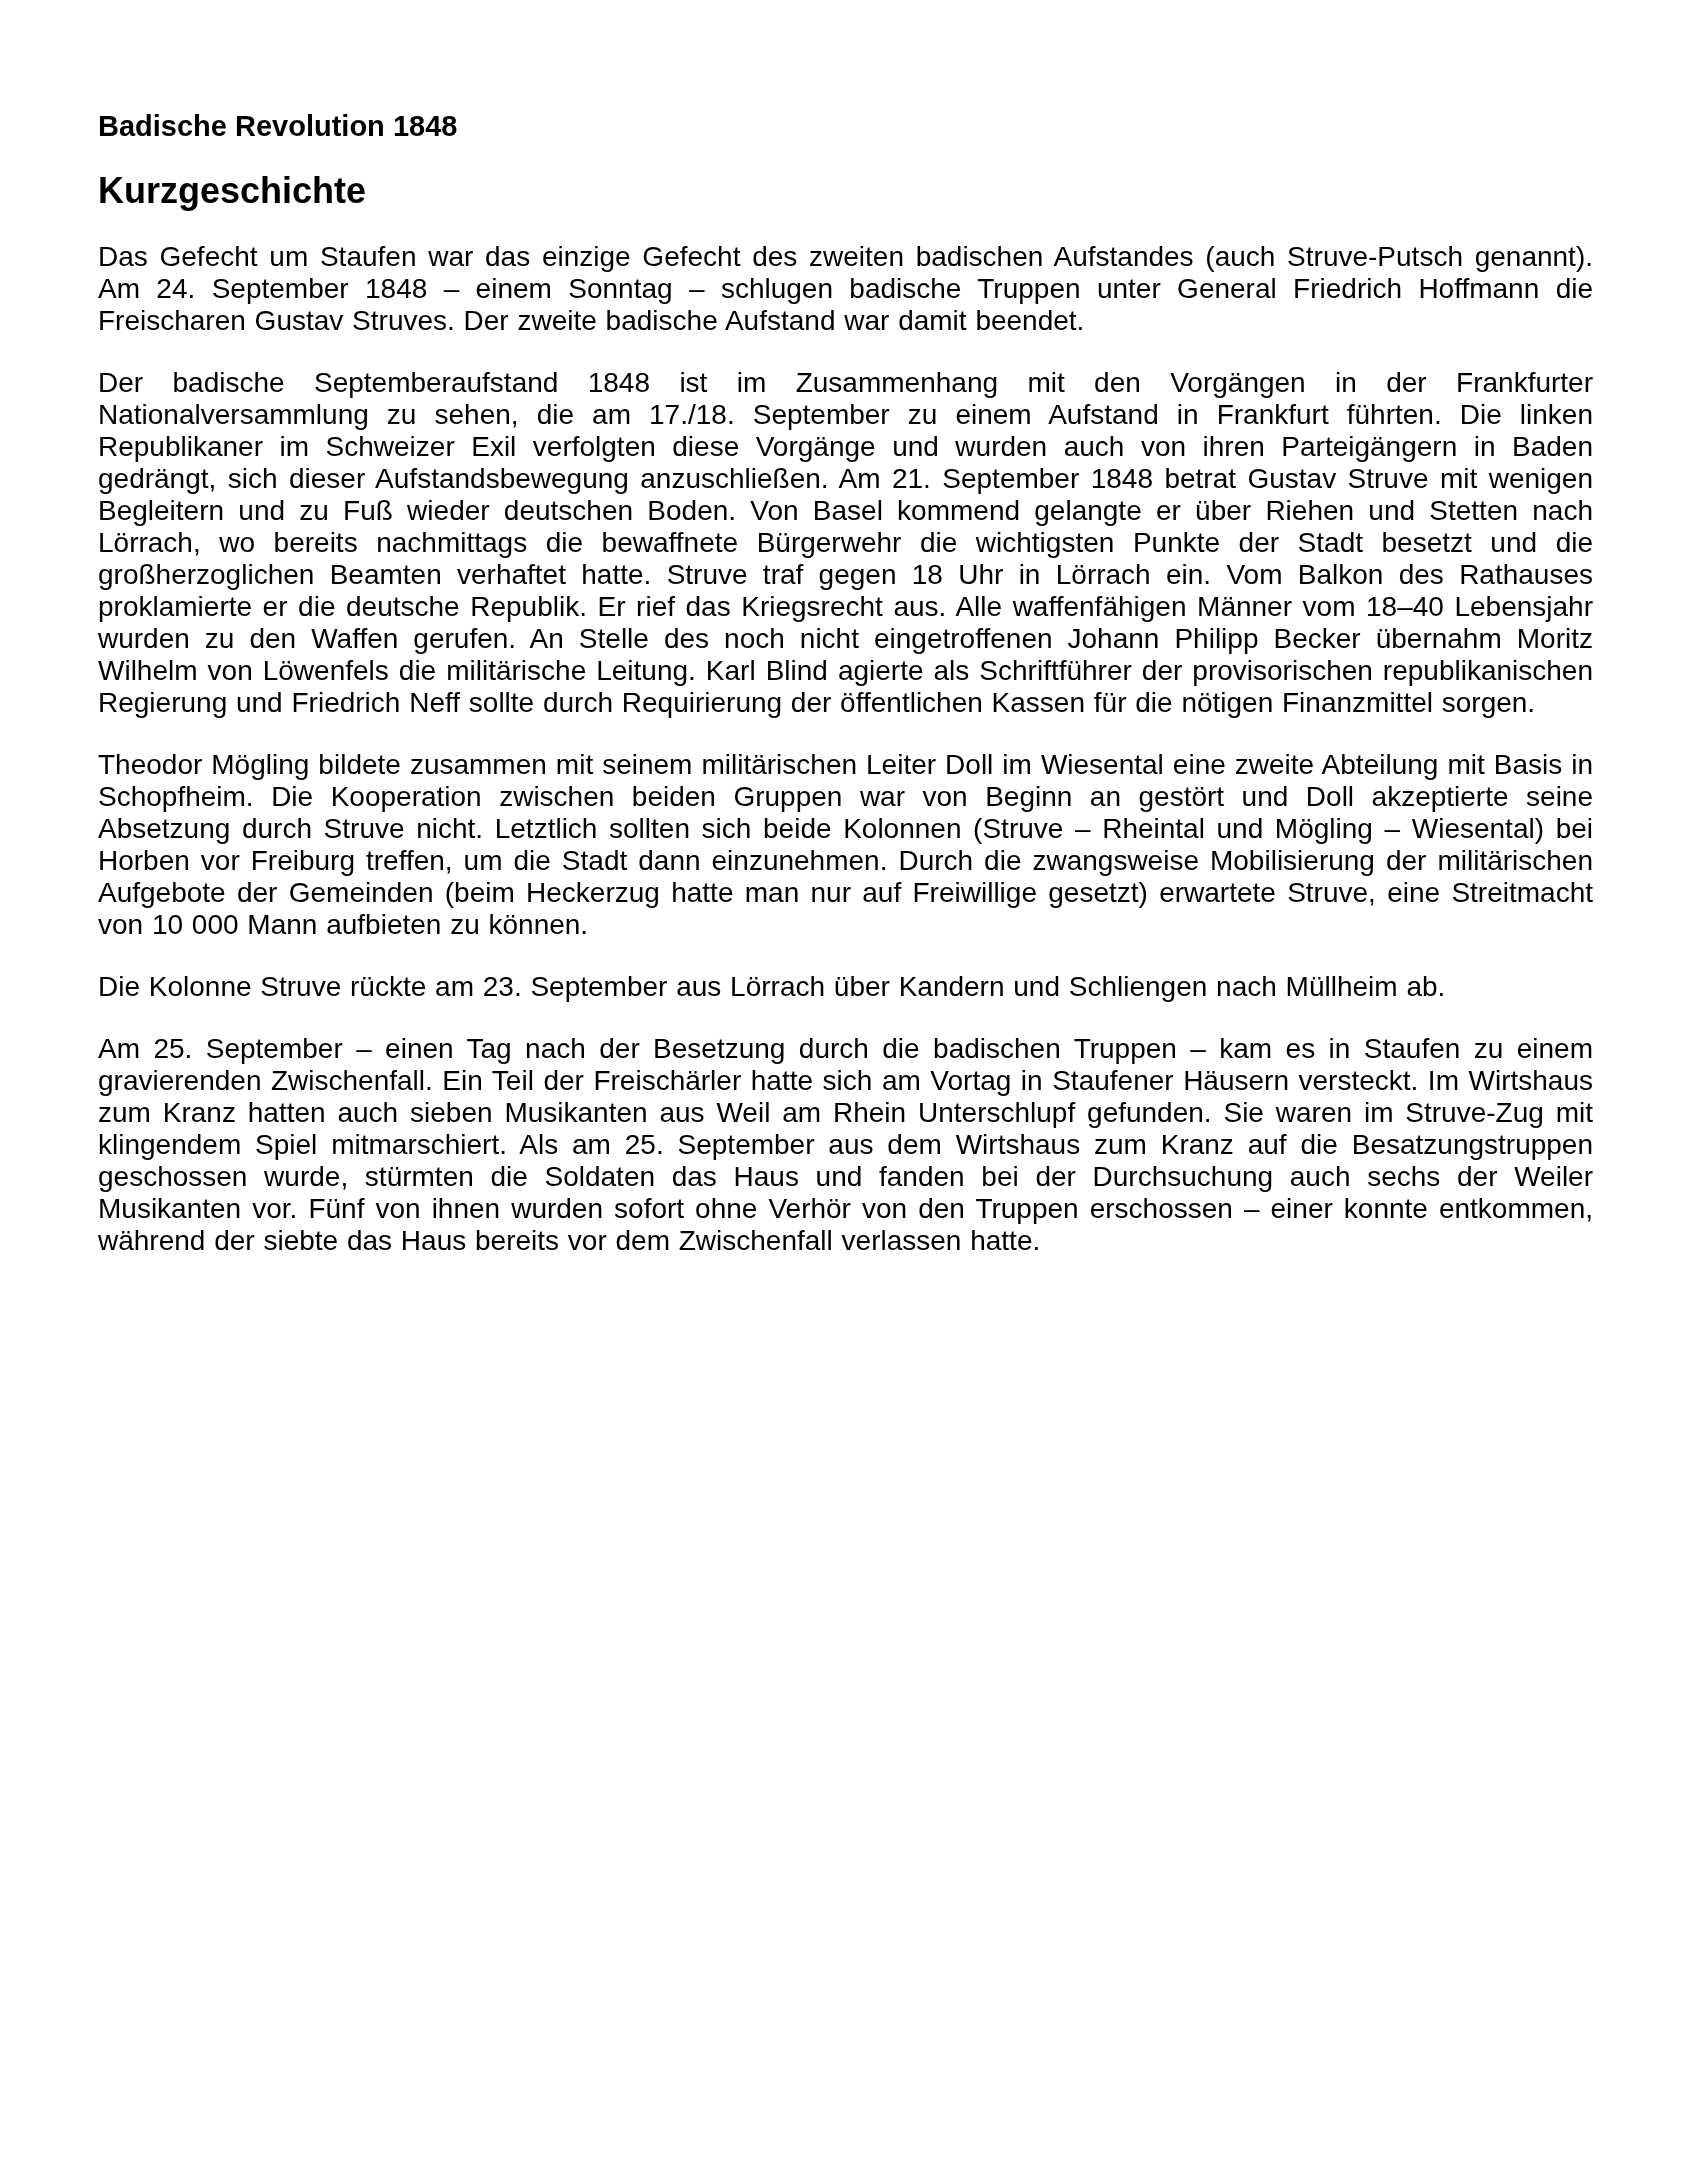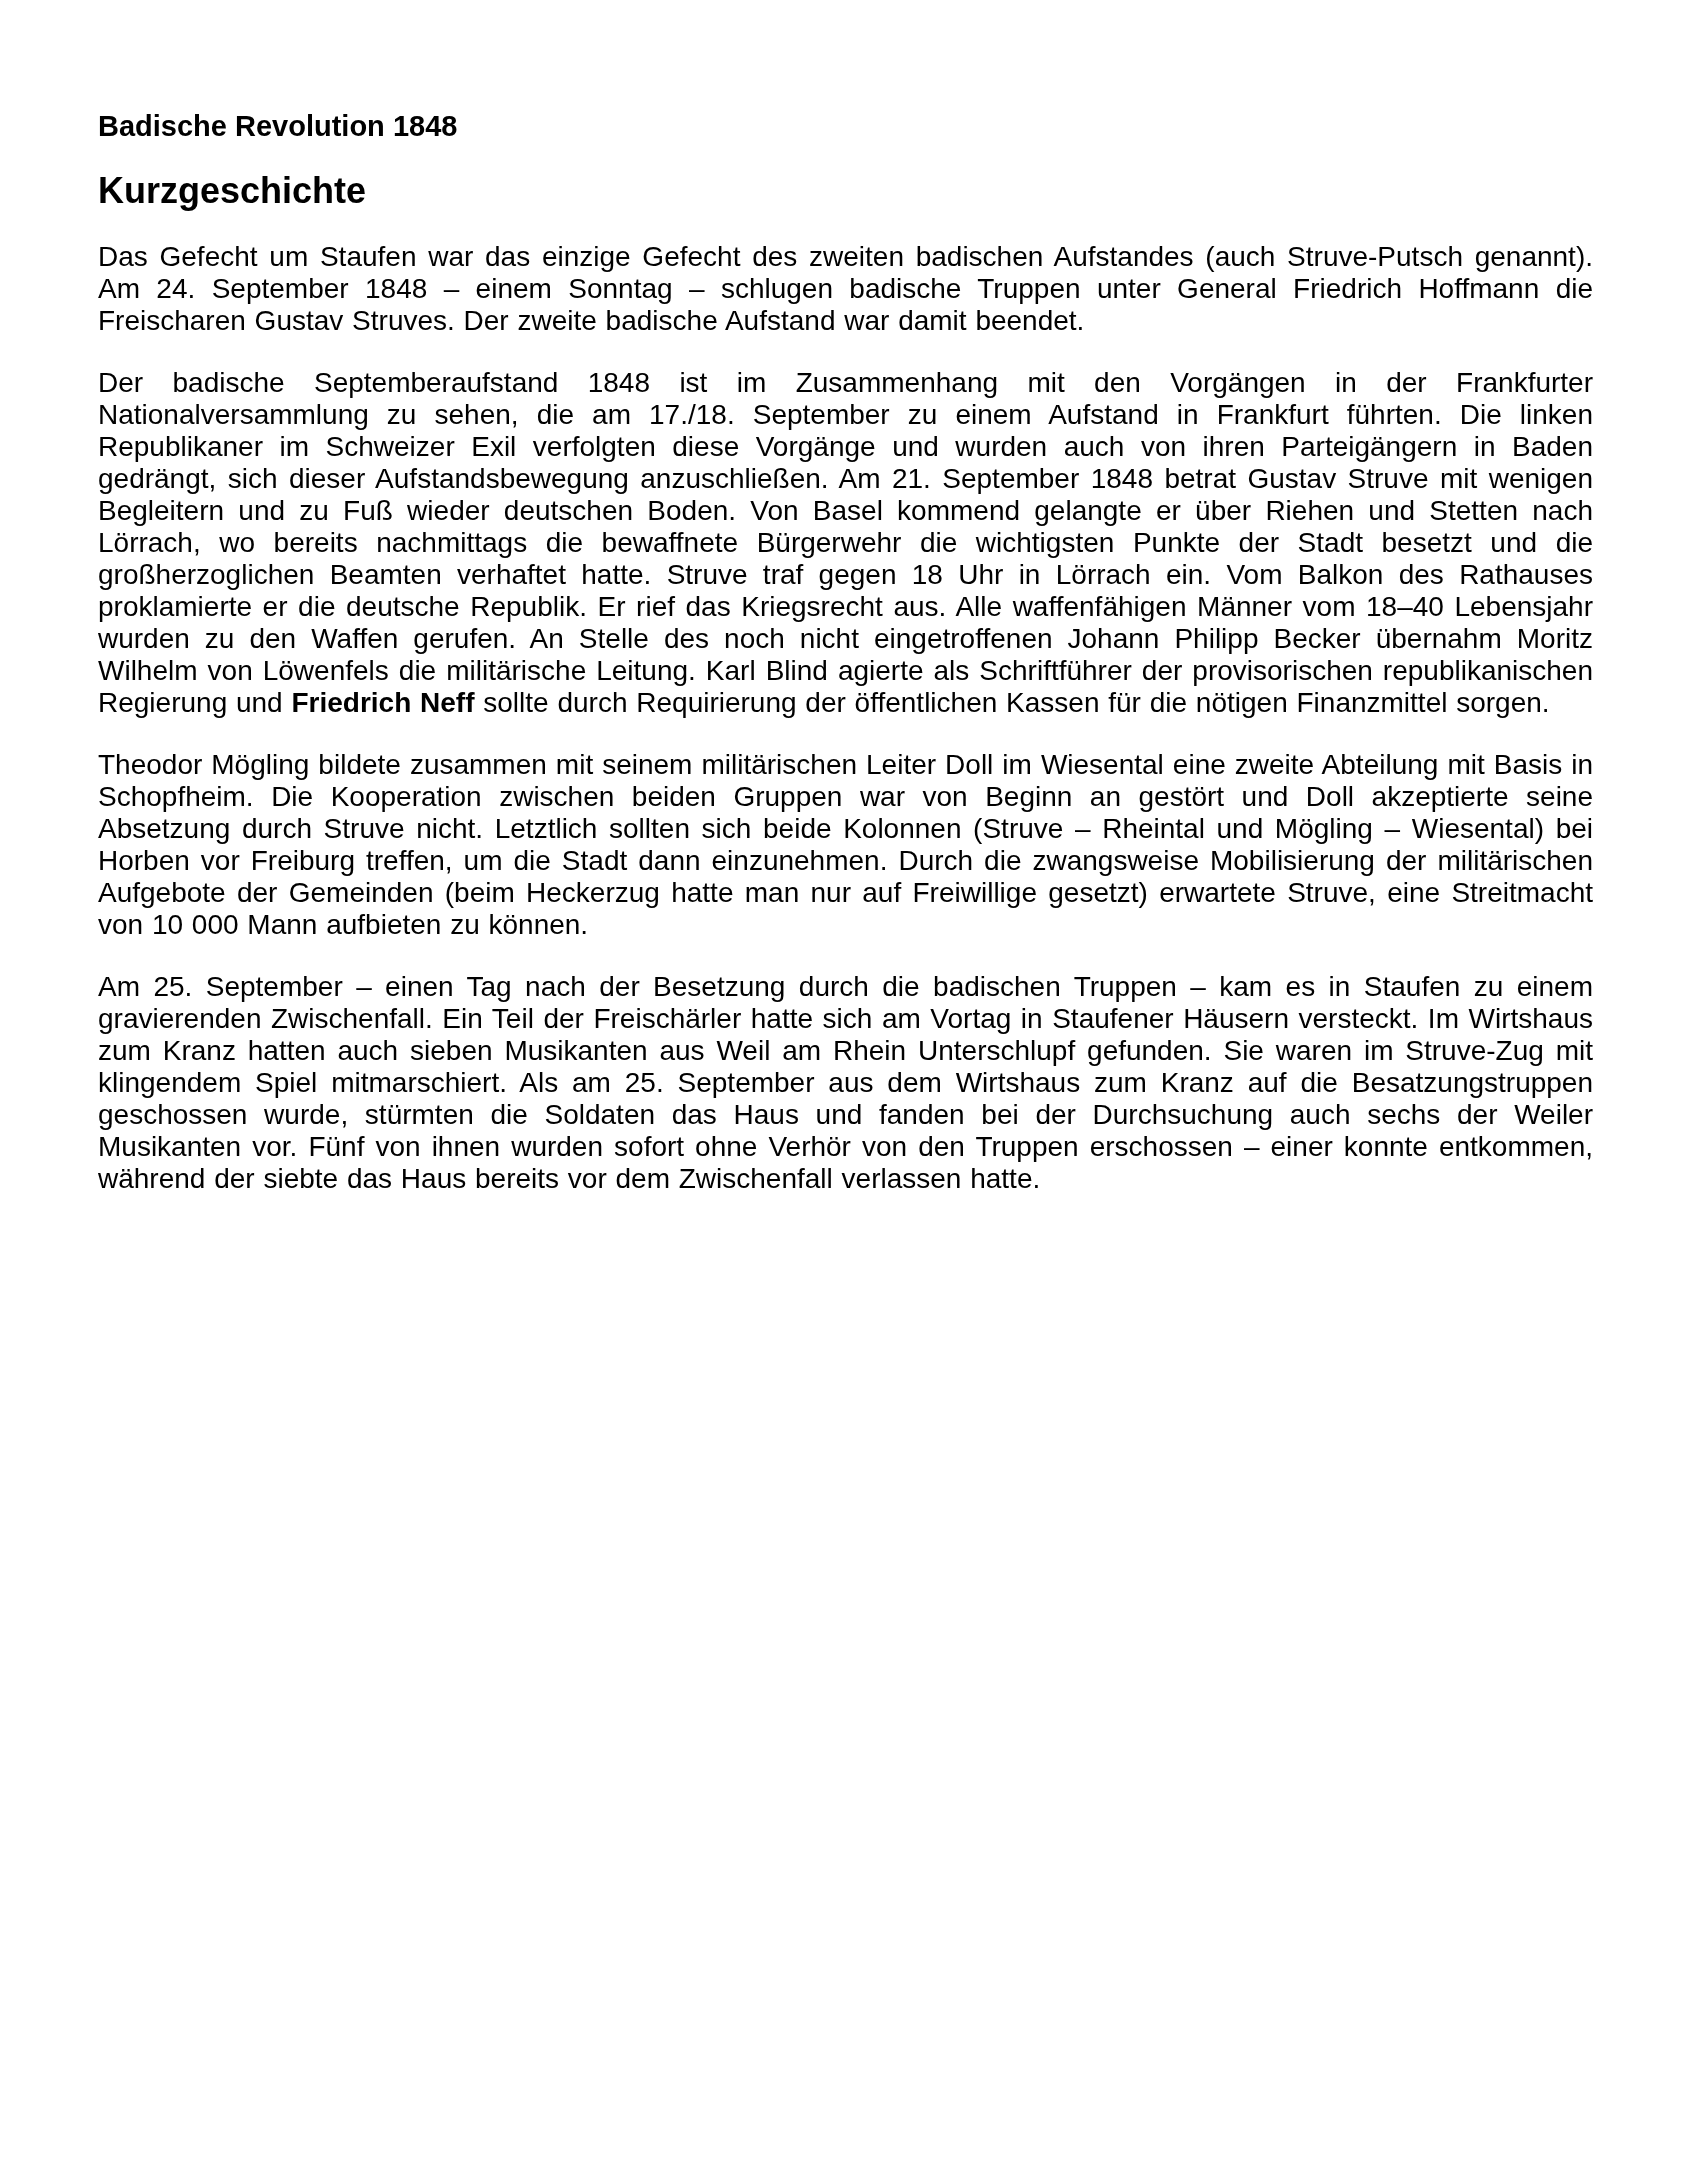--- a/index.html
+++ b/index.html
@@ -35,36 +35,37 @@
   }
   .doc-paragraph {
     font-size: 28px;
     line-height: 32px;
     margin: 0 0 30px 0;
     text-align: justify;
     text-justify: inter-word;
     word-spacing: 1px;
   }
   .doc-paragraph .bold-inline {
-    font-weight: bold;
+    font-weight: normal;
   }
 </style>
 </head>
 <body>
 
 <div class="page">
 
   <h1 class="doc-title">Badische Revolution 1848</h1>
 
   <h2 class="doc-heading">Kurzgeschichte</h2>
 
   <p class="doc-paragraph">Das Gefecht um Staufen war das einzige Gefecht des zweiten badischen Aufstandes (auch Struve-Putsch genannt). Am 24. September 1848 – einem Sonntag – schlugen badische Truppen unter General Friedrich Hoffmann die Freischaren Gustav Struves. Der zweite badische Aufstand war damit beendet.</p>
 
   <p class="doc-paragraph"><span>Der badische Septemberaufstand 1848 ist im Zusammenhang mit den Vorgängen in der Frankfurter Nationalversammlung zu sehen, die am 17./18. September zu einem Aufstand in Frankfurt führten. Die linken Republikaner im Schweizer Exil verfolgten diese Vorgänge und wurden auch von ihren Parteigängern in Baden gedrängt, sich dieser Aufstandsbewegung anzuschließen. Am 21. September 1848 betrat Gustav Struve mit wenigen Begleitern und zu Fuß wieder deutschen Boden. Von Basel kommend gelangte er über Riehen und Stetten nach Lörrach, wo bereits nachmittags die bewaffnete Bürgerwehr die wichtigsten Punkte der Stadt besetzt und die großherzoglichen Beamten verhaftet hatte. Struve traf gegen 18 Uhr in Lörrach ein. Vom Balkon des Rathauses proklamierte er die deutsche Republik. Er rief das Kriegsrecht aus. Alle waffenfähigen Männer vom 18–40 Lebensjahr wurden zu den Waffen gerufen. An Stelle des noch nicht eingetroffenen Johann Philipp Becker übernahm Moritz Wilhelm von Löwenfels die militärische Leitung. Karl Blind agierte als Schriftführer der provisorischen republikanischen Regierung und </span><span class="bold-inline">Friedrich Neff</span><span> sollte durch Requirierung der öffentlichen Kassen für die nötigen Finanzmittel sorgen.</span></p>
 
   <p class="doc-paragraph">Theodor Mögling bildete zusammen mit seinem militärischen Leiter Doll im Wiesental eine zweite Abteilung mit Basis in Schopfheim. Die Kooperation zwischen beiden Gruppen war von Beginn an gestört und Doll akzeptierte seine Absetzung durch Struve nicht. Letztlich sollten sich beide Kolonnen (Struve – Rheintal und Mögling – Wiesental) bei Horben vor Freiburg treffen, um die Stadt dann einzunehmen. Durch die zwangsweise Mobilisierung der militärischen Aufgebote der Gemeinden (beim Heckerzug hatte man nur auf Freiwillige gesetzt) erwartete Struve, eine Streitmacht von 10 000 Mann aufbieten zu können.</p>
 
+  <p class="doc-paragraph">Die Kolonne Struve rückte am 23. September aus Lörrach über Kandern und Schliengen nach Müllheim ab.</p>
 
 
   <p class="doc-paragraph">Am 25. September – einen Tag nach der Besetzung durch die badischen Truppen – kam es in Staufen zu einem gravierenden Zwischenfall. Ein Teil der Freischärler hatte sich am Vortag in Staufener Häusern versteckt. Im Wirtshaus zum Kranz hatten auch sieben Musikanten aus Weil am Rhein Unterschlupf gefunden. Sie waren im Struve-Zug mit klingendem Spiel mitmarschiert. Als am 25. September aus dem Wirtshaus zum Kranz auf die Besatzungstruppen geschossen wurde, stürmten die Soldaten das Haus und fanden bei der Durchsuchung auch sechs der Weiler Musikanten vor. Fünf von ihnen wurden sofort ohne Verhör von den Truppen erschossen – einer konnte entkommen, während der siebte das Haus bereits vor dem Zwischenfall verlassen hatte.</p>
 
 </div>
 
 
 </body></html>

